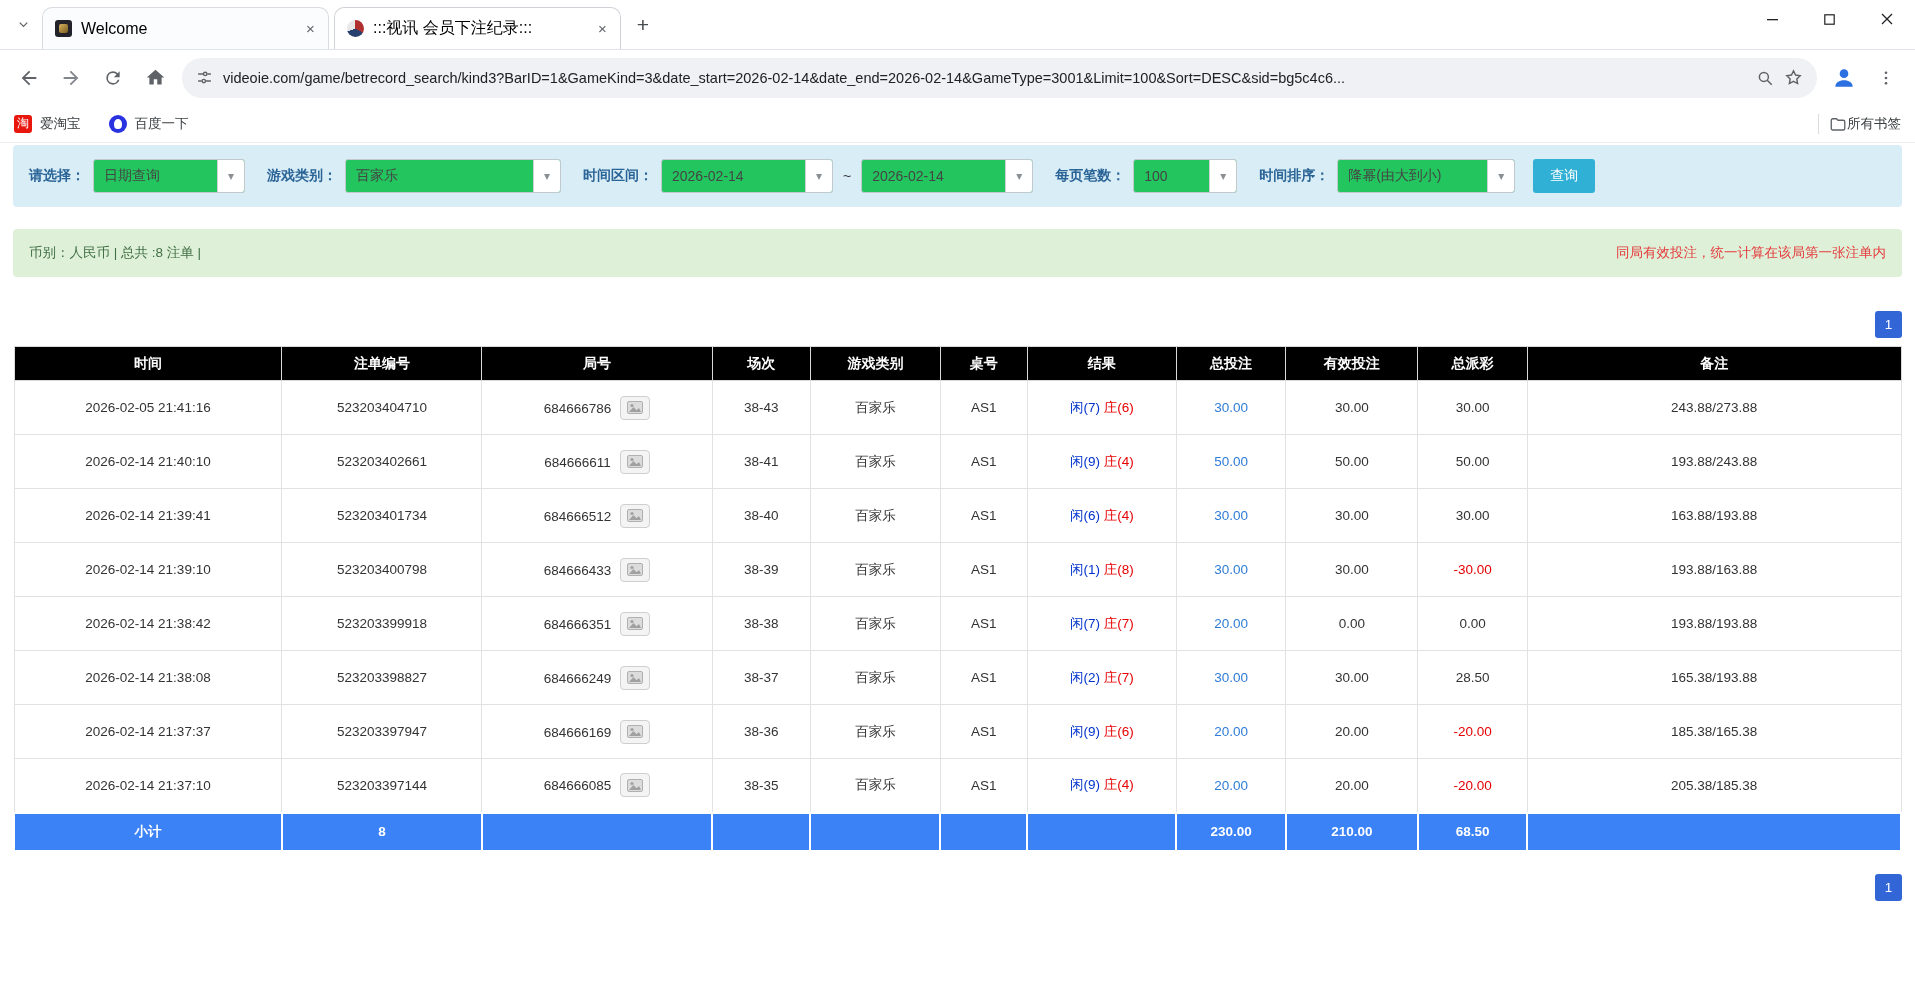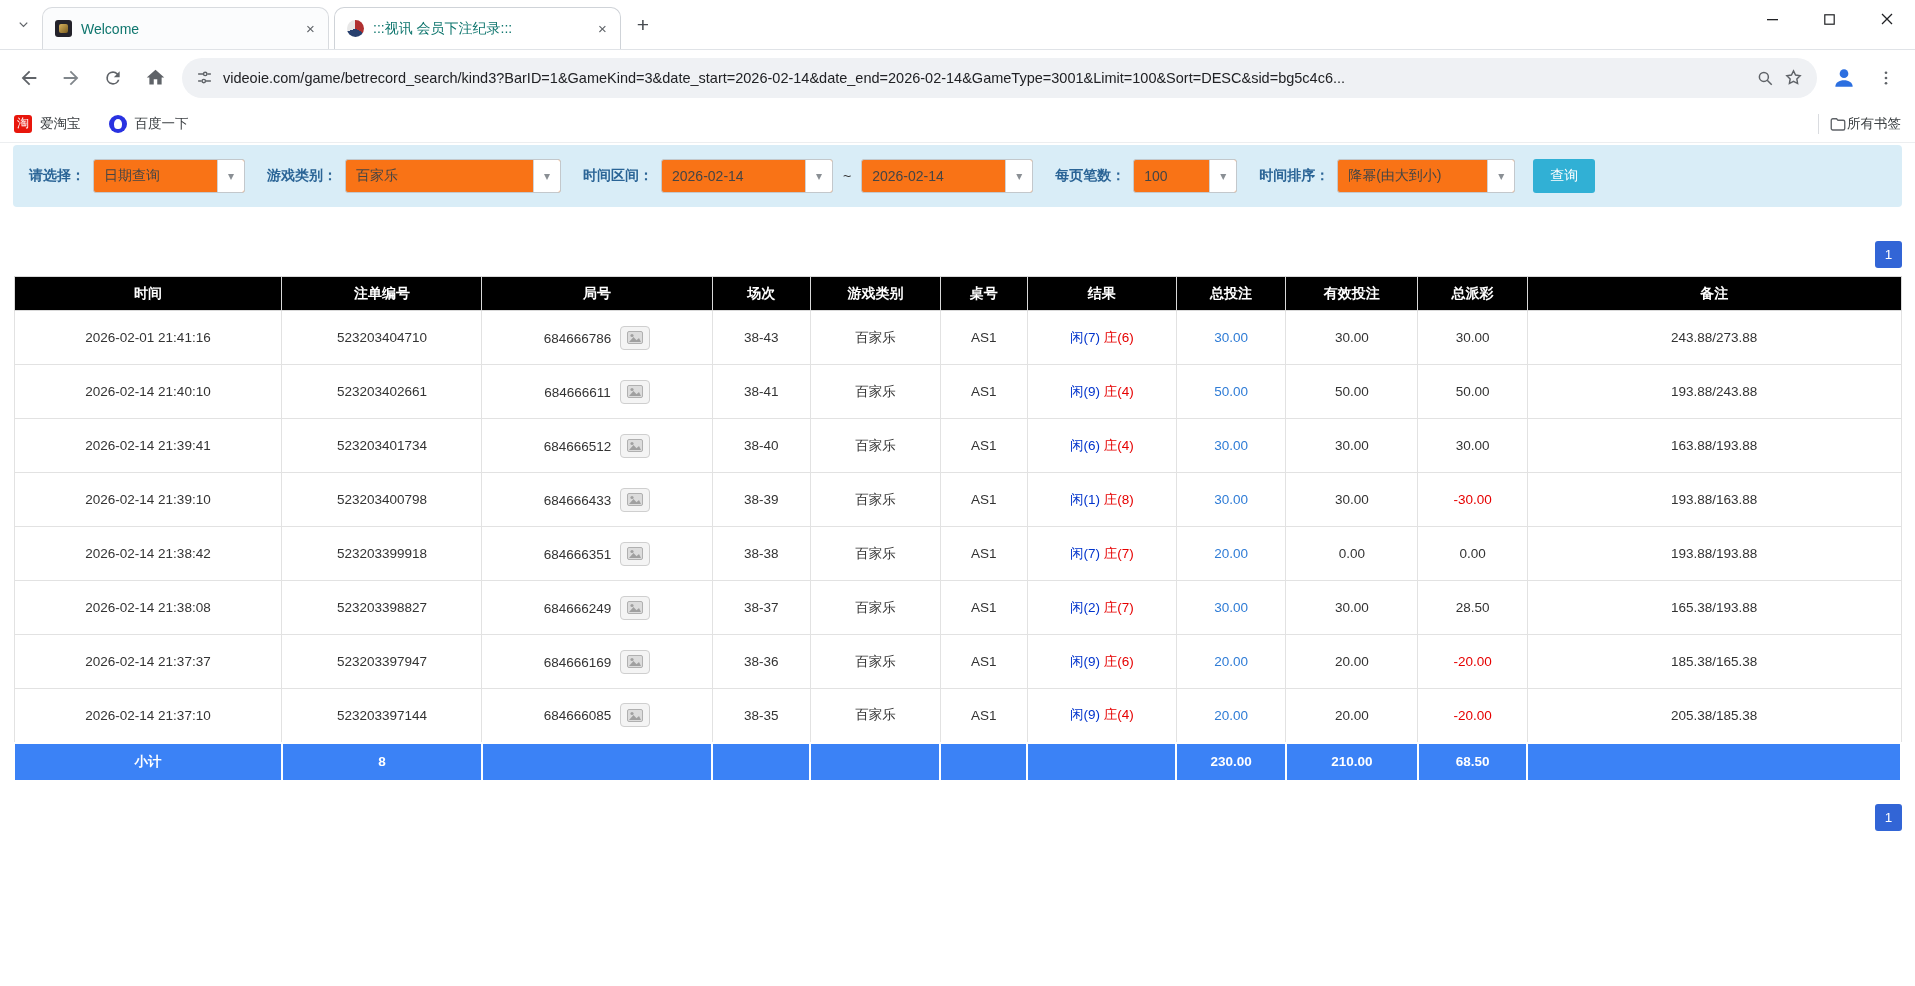--- a/index.html
+++ b/index.html
@@ -5,21 +5,21 @@
   * { box-sizing: border-box; }
   html, body { margin: 0; padding: 0; }
   body { font-family: "Liberation Sans", "DejaVu Sans", sans-serif; background: #fff; }
   .window { width: 1915px; height: 986px; overflow: hidden; position: relative; background: #fff; }
 
   
   .tabstrip { height: 50px; background: #fff; display: flex; align-items: flex-end; padding-left: 4px; border-bottom: 1px solid #e0e3e7; }
   .tab-search { width: 38px; height: 44px; display: flex; align-items: center; justify-content: center; align-self: center; }
   .tab { width: 287px; height: 42px; margin-right: 5px; border: 1px solid #d8dbdf; border-bottom: none; border-radius: 10px 10px 0 0; display: flex; align-items: center; gap: 9px; padding: 0 8px 0 12px; background: #fbfcfd; }
   .tab.active { background: #fff; border-color: #cfd3d8; }
-  .tab-title { flex: 1; font-size: 14px; color: #0f766e; white-space: nowrap; overflow: hidden; text-overflow: ellipsis; }
+  .tab-title { flex: 1; font-size: 16px; color: #000000; white-space: nowrap; overflow: hidden; text-overflow: ellipsis; }
   .tab-close { width: 19px; height: 19px; border-radius: 50%; display: flex; align-items: center; justify-content: center; color: #5f6368; font-size: 15px; line-height: 1; flex: none; }
   .fav-welcome { width: 17px; height: 17px; border-radius: 3px; background: #23222a; position: relative; flex: none; }
   .fav-welcome::after { content: ""; position: absolute; left: 4px; top: 4px; width: 9px; height: 9px; background: linear-gradient(135deg, #d6b25e, #7a5c1e); border-radius: 2px; }
   .fav-video { width: 17px; height: 17px; border-radius: 50%; flex: none; background: conic-gradient(#b03030 0 120deg, #28406e 120deg 250deg, #e8e8e8 250deg 360deg); }
   .newtab { width: 30px; height: 30px; align-self: center; display: flex; align-items: center; justify-content: center; font-size: 21px; color: #474b50; margin-left: 2px; }
   .wincontrols { margin-left: auto; display: flex; align-self: flex-start; }
   .winbtn { width: 57px; height: 38px; display: flex; align-items: center; justify-content: center; }
 
   
   .navbar { height: 55px; display: flex; align-items: center; gap: 4px; padding: 0 10px; background: #fff; }
@@ -37,21 +37,21 @@
   .bm-right { margin-left: auto; display: flex; align-items: center; }
   .bm-divider { width: 1px; height: 20px; background: #dadce0; margin-right: 10px; }
 
   
   .content { padding: 2px 13px 0; background: #fff; }
   h1.page-title { font-size: 24px; font-weight: 500; color: #333; margin: 22px 0 16px; }
 
   .filterbar { background: #d9edf7; border-radius: 4px; padding: 14px 16px; display: flex; align-items: center; gap: 8px; }
   .flabel { color: #2a6496; font-weight: 700; font-size: 14px; white-space: nowrap; }
   .flabel.sp { margin-left: 14px; }
-  .combo { display: inline-flex; align-items: stretch; height: 34px; background: #f97316; border: 1px solid #c3c8cc; border-radius: 3px; overflow: hidden; flex: none; }
+  .combo { display: inline-flex; align-items: stretch; height: 34px; background: #22c55e; border: 1px solid #c3c8cc; border-radius: 3px; overflow: hidden; flex: none; }
   .combo-val { display: flex; align-items: center; padding: 0 10px; font-size: 14px; color: #454545; flex: 1; white-space: nowrap; }
   .combo-arrow { width: 27px; border-left: 1px solid #d0d3d6; display: flex; align-items: center; justify-content: center; color: #8a8f94; font-size: 12px; background: #fff; }
   .w-query { width: 152px; } .w-game { width: 216px; } .w-date { width: 172px; } .w-pp { width: 104px; } .w-sort { width: 178px; }
   .tilde { color: #333; font-size: 14px; margin: 0 2px; }
   .searchbtn { margin-left: 10px; height: 34px; padding: 0 17px; background: #31b0d5; color: #fff; border: none; border-radius: 3px; font-size: 14px; font-family: inherit; cursor: pointer; }
 
   .summary { margin-top: 22px; background: #dff0d8; border-radius: 4px; padding: 15px 16px; display: flex; align-items: center; justify-content: space-between; font-size: 13.5px; }
   .sum-left { color: #3f6f44; }
   .sum-right { color: #e43a3c; }
 
@@ -223,20 +223,24 @@
 
       <span class="flabel sp">时间排序：</span>
       <div class="combo w-sort">
         <span class="combo-val">降幂(由大到小)</span>
         <span class="combo-arrow">▾</span>
       </div>
 
       <button class="searchbtn">查询</button>
     </div>
 
+    <div class="summary">
+      <span class="sum-left">币别：人民币 | 总共 :8 注单 |</span>
+      <span class="sum-right">同局有效投注，统一计算在该局第一张注单内</span>
+    </div>
 
     <div class="pager-top">
       <span class="page-btn">1</span>
     </div>
 
     <table class="records">
       <colgroup>
         <col style="width:14.2%">
           <col style="width:10.6%">
           <col style="width:12.2%">
@@ -259,21 +263,21 @@
             <th>桌号</th>
             <th>结果</th>
             <th>总投注</th>
             <th>有效投注</th>
             <th>总派彩</th>
             <th>备注</th>
           </tr>
       </thead>
       <tbody>
           <tr>
-            <td>2026-02-01 21:41:16</td>
+            <td>2026-02-05 21:41:16</td>
             <td>523203404710</td>
             <td><span class="round-no">684666786</span><span class="round-icon">
                 <svg width="16" height="13" viewBox="0 0 16 13">
                   <rect x="0.5" y="0.5" width="15" height="12" rx="1.5" fill="#dcdcdc" stroke="#b0b0b0"></rect>
                   <circle cx="5" cy="4.5" r="1.6" fill="#a0a0a0"></circle>
                   <path d="M2 11 6.5 6l3 3.2L12 7l2 4z" fill="#a0a0a0"></path>
                 </svg>
               </span></td>
             <td>38-43</td>
             <td>百家乐</td>

